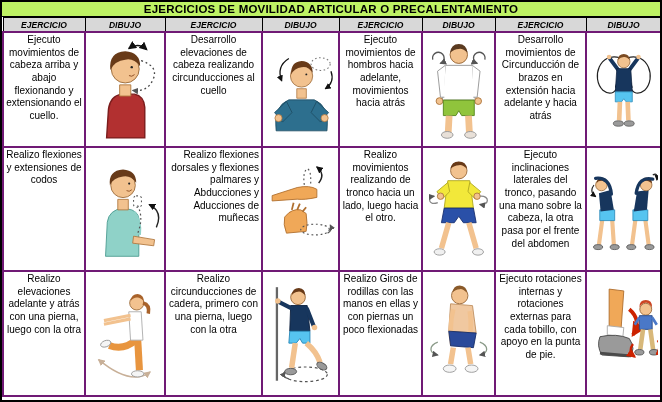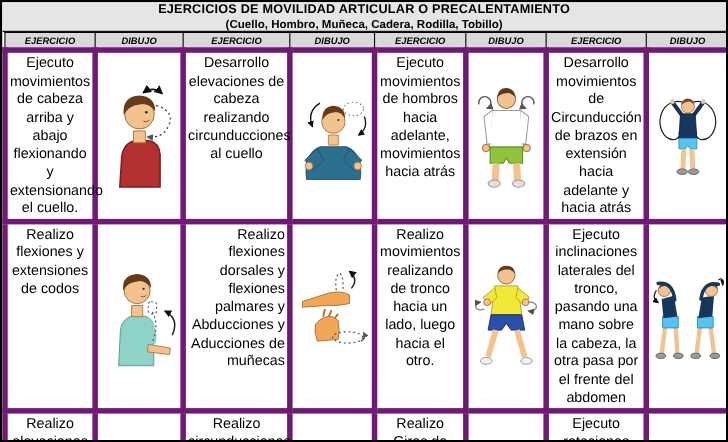--- a/index.html
+++ b/index.html
@@ -1,22 +1,22 @@
 <!DOCTYPE html>
 <html lang="es"><head>
 <meta charset="utf-8">
 <style>
   html,body{margin:0;padding:0;background:#fff;font-family:"Liberation Sans",sans-serif;}
   .sheet{width:662px;height:402px;box-sizing:border-box;border:2px solid #000;background:#fff;overflow:hidden;}
-  .titlebox{background:#e5e5e5;border-bottom:1px solid #000;text-align:center;font-weight:bold;padding:1px 0 0 0;}
+  .titlebox{background:#bef264;border-bottom:1px solid #000;text-align:center;font-weight:bold;padding:1px 0 0 0;}
   .t1{font-size:11.5px;line-height:13px;letter-spacing:.2px;}
   .t2{font-size:10.5px;line-height:12px;}
   table{border-collapse:collapse;table-layout:fixed;width:100%;}
   th{background:#d8d8d8;border:1px solid #000;font-size:8.5px;font-weight:bold;height:13px;padding:0;font-style:italic;}
-  td{border:5px solid #701a75;vertical-align:top;padding:1px 2px;font-size:13px;line-height:1.27;text-align:center;color:#000;}
+  td{border:2px solid #701a75;vertical-align:top;padding:1px 2px;font-size:10px;line-height:1.27;text-align:center;color:#000;}
   td.draw{padding:1px;vertical-align:middle;}
   td.draw svg{display:block;margin:0 auto;width:98%;}
   tr.r1 td{height:111px}  tr.r1 td.draw svg{height:107px}
   tr.r2 td{height:120px}  tr.r2 td.draw svg{height:116px}
   tr.r3 td{height:121px}  tr.r3 td.draw svg{height:117px}
   .ta-left{text-align:right;}
 </style>
 </head>
 <body>
 
@@ -34,21 +34,20 @@
     <marker id="mt" viewBox="0 0 6 6" markerWidth="5" markerHeight="5" refX="5" refY="3" orient="auto-start-reverse">
         <path d="M0,0L6,3L0,6Z" fill="#c8b098"></path>
       </marker>
   </defs>
 </svg>
 
 <div class="sheet">
 
   <div class="titlebox">
     <div class="t1">EJERCICIOS DE MOVILIDAD ARTICULAR O PRECALENTAMIENTO</div>
-    <div class="t2">(Cuello, Hombro, Muñeca, Cadera, Rodilla, Tobillo)</div>
   </div>
 
   <table>
     <colgroup>
       <col style="width:82px">
         <col style="width:80px">
         <col style="width:97px">
         <col style="width:77px">
       <col style="width:83px">
         <col style="width:73px">

